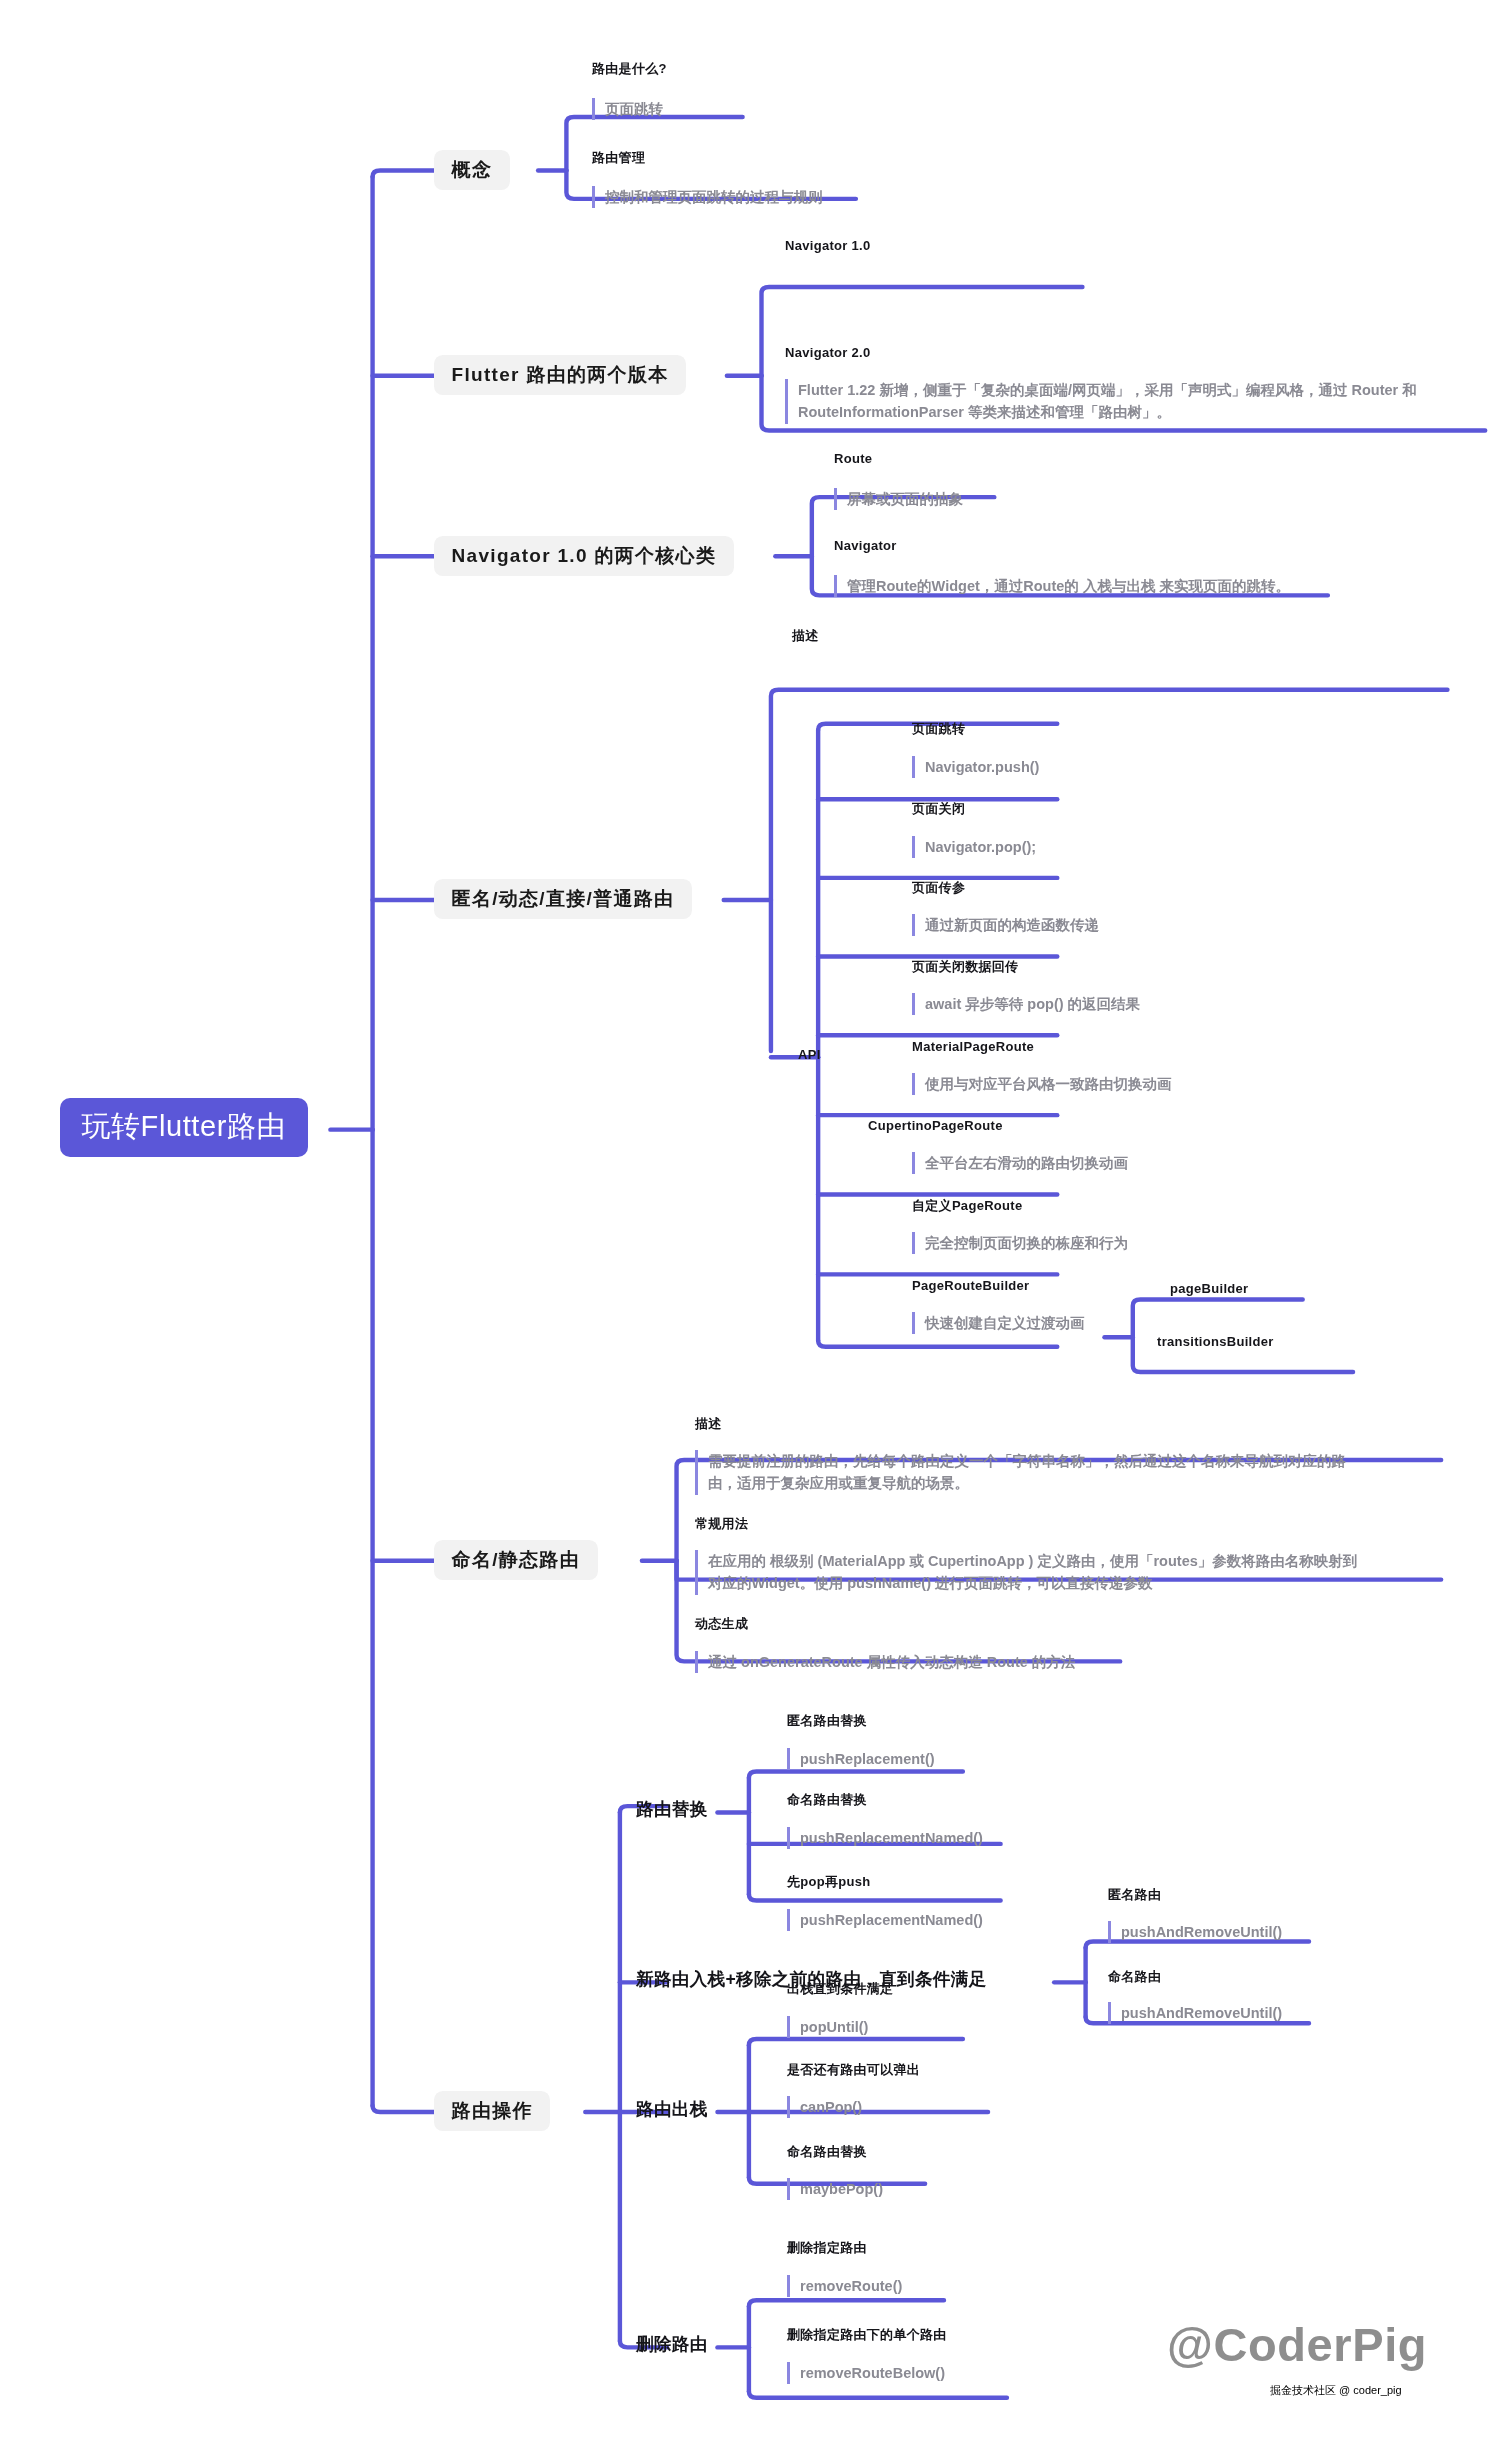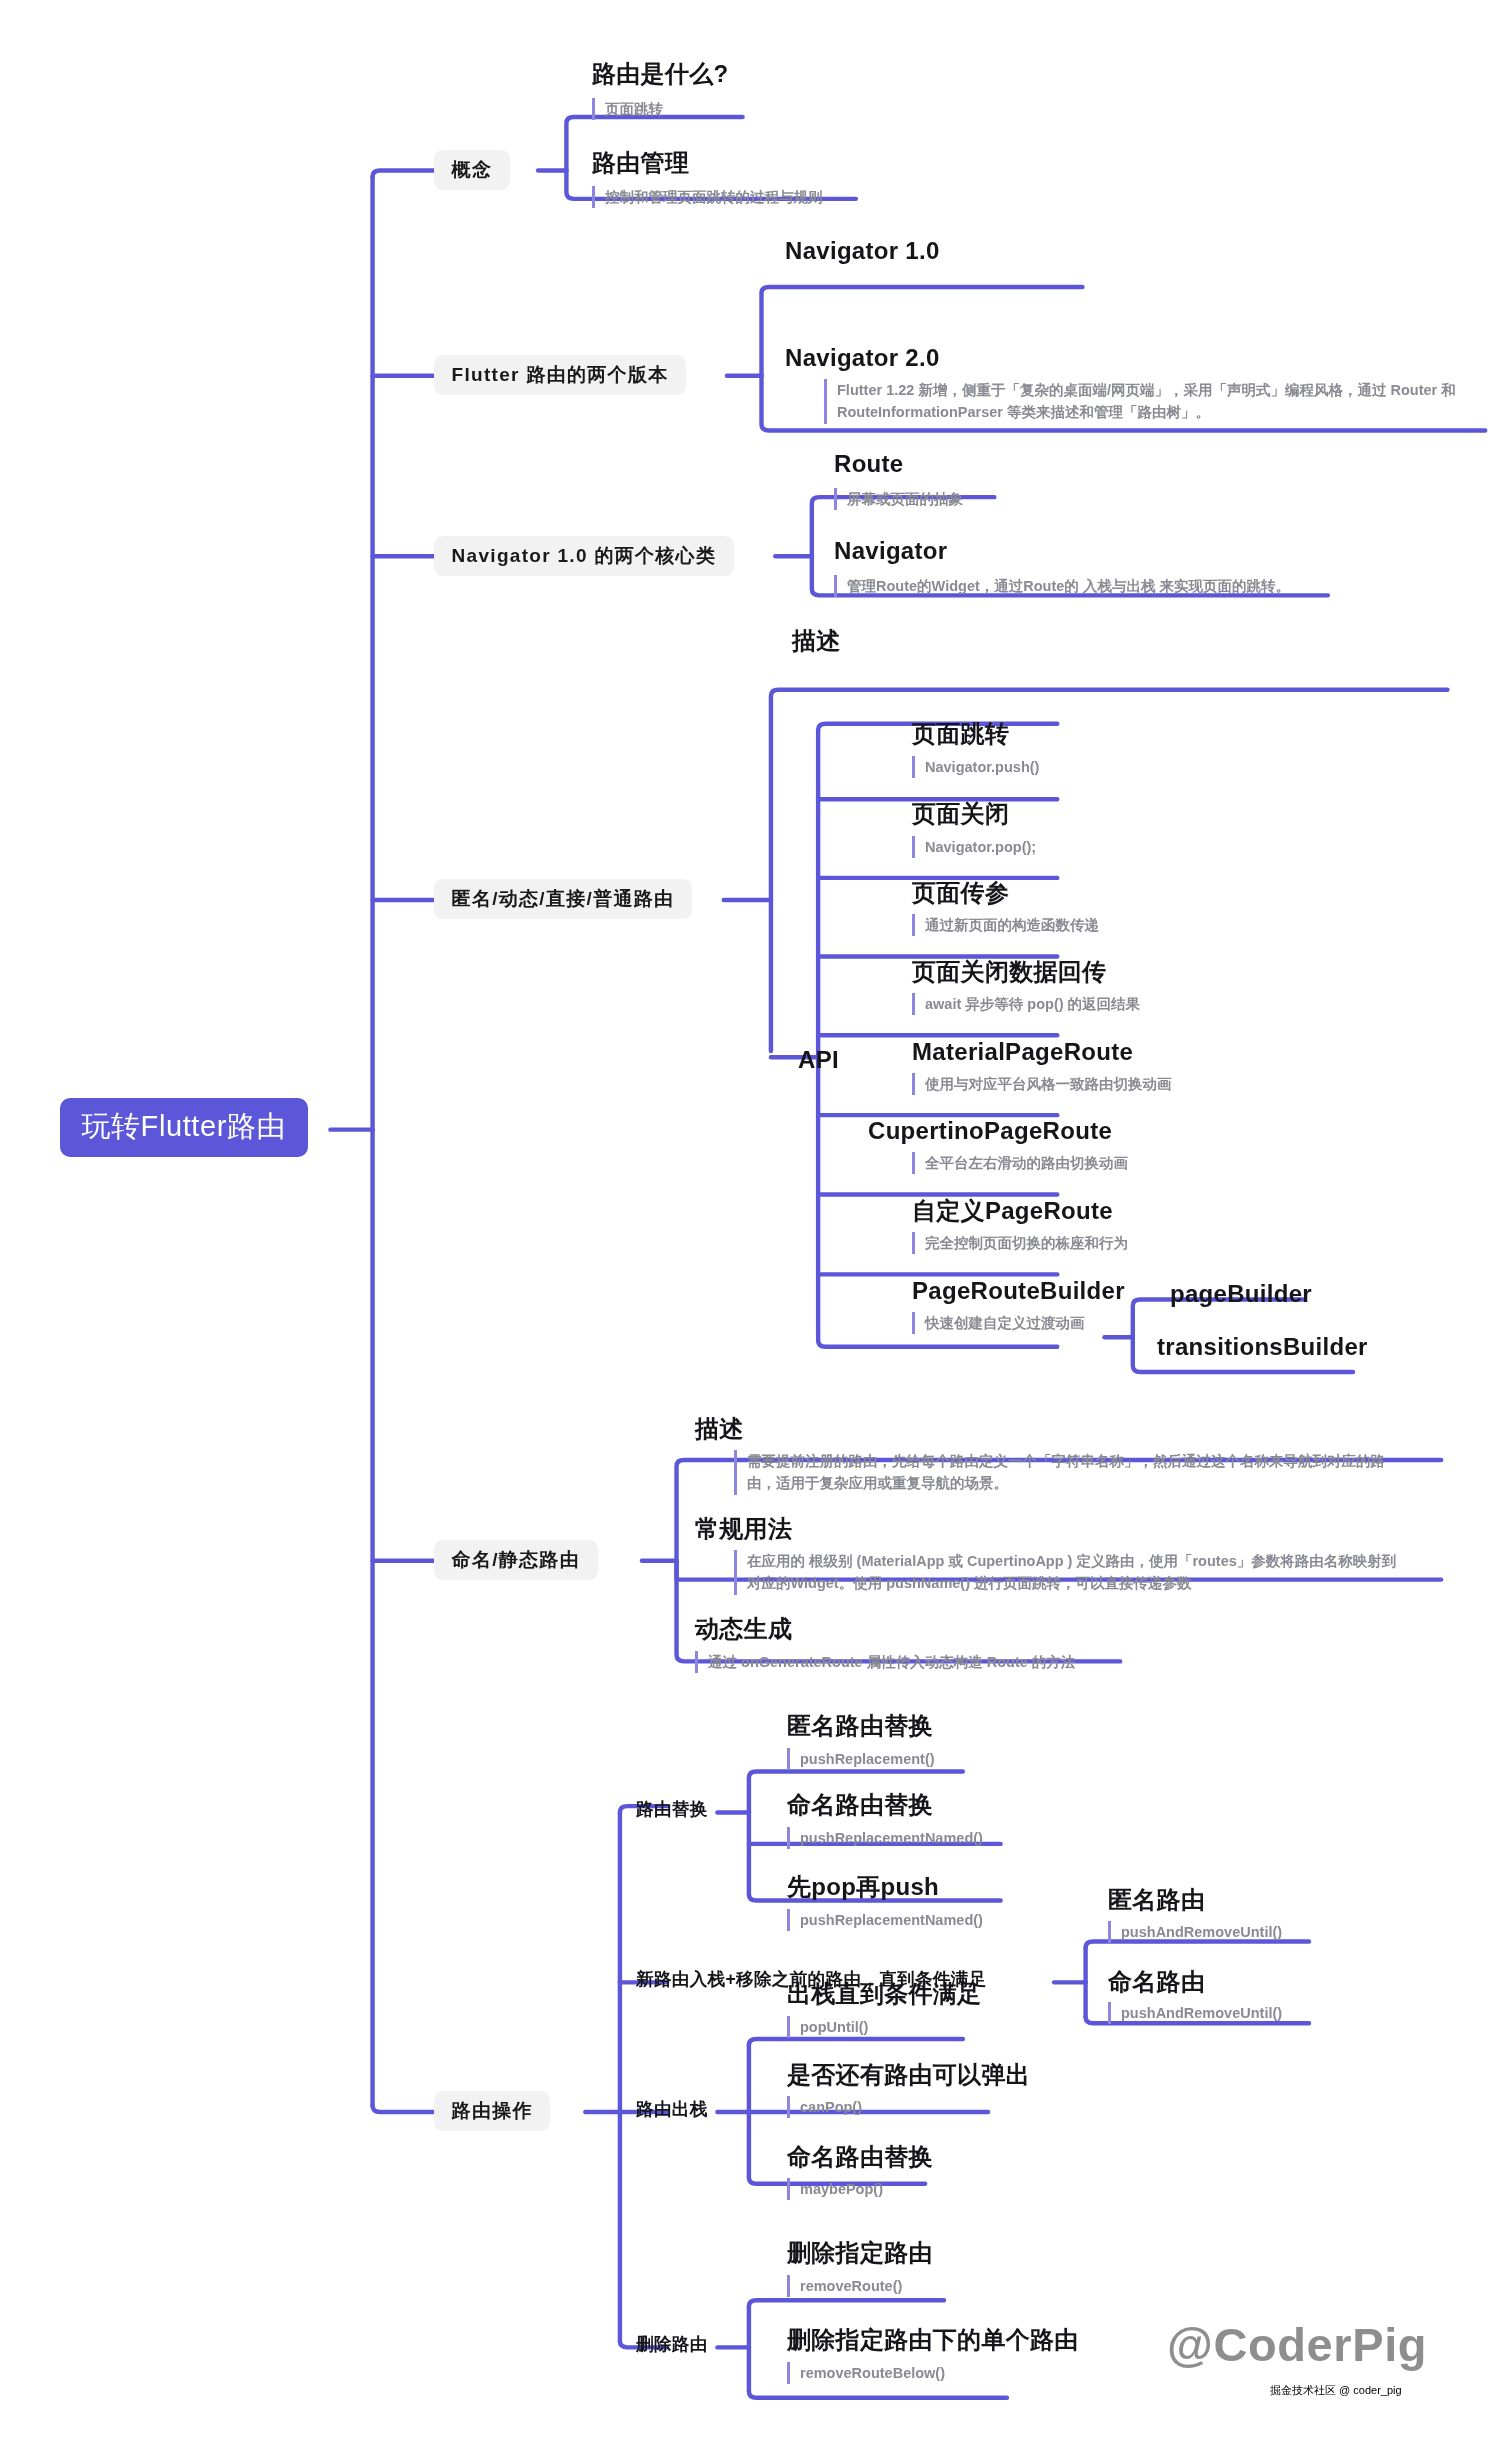--- a/index.html
+++ b/index.html
@@ -47,39 +47,39 @@
     font-weight: 700;
     letter-spacing: 1.3px;
     padding: 10px 17.6px 11.3px 17.6px;
     line-height: 1;
     display: flex; align-items: center;
   }
 
   
   .topic {
     color: #15151a;
-    font-size: 24px;
+    font-size: 13px;
     font-weight: 700;
     letter-spacing: 0.3px;
     line-height: 1;
   }
   .topic.sm { font-size: 17.6px; }
 
   
   .note {
     color: #8a8a93;
     font-size: 14.5px;
     font-weight: 600;
     line-height: 1.55;
     border-left: 3.1px solid #8b87e0;
     padding-left: 10px;
     white-space: normal;
   }
   .note.wide { width: 642px; }
-  .note.wide2 { width: 667px; margin-left: 39px; }
+  .note.wide2 { width: 667px; }
 
   
   .wm-main {
     color: #8e8e8e;
     font-size: 47px;
     font-weight: 700;
     letter-spacing: 0.6px;
     line-height: 1;
   }
   .wm-sub {

